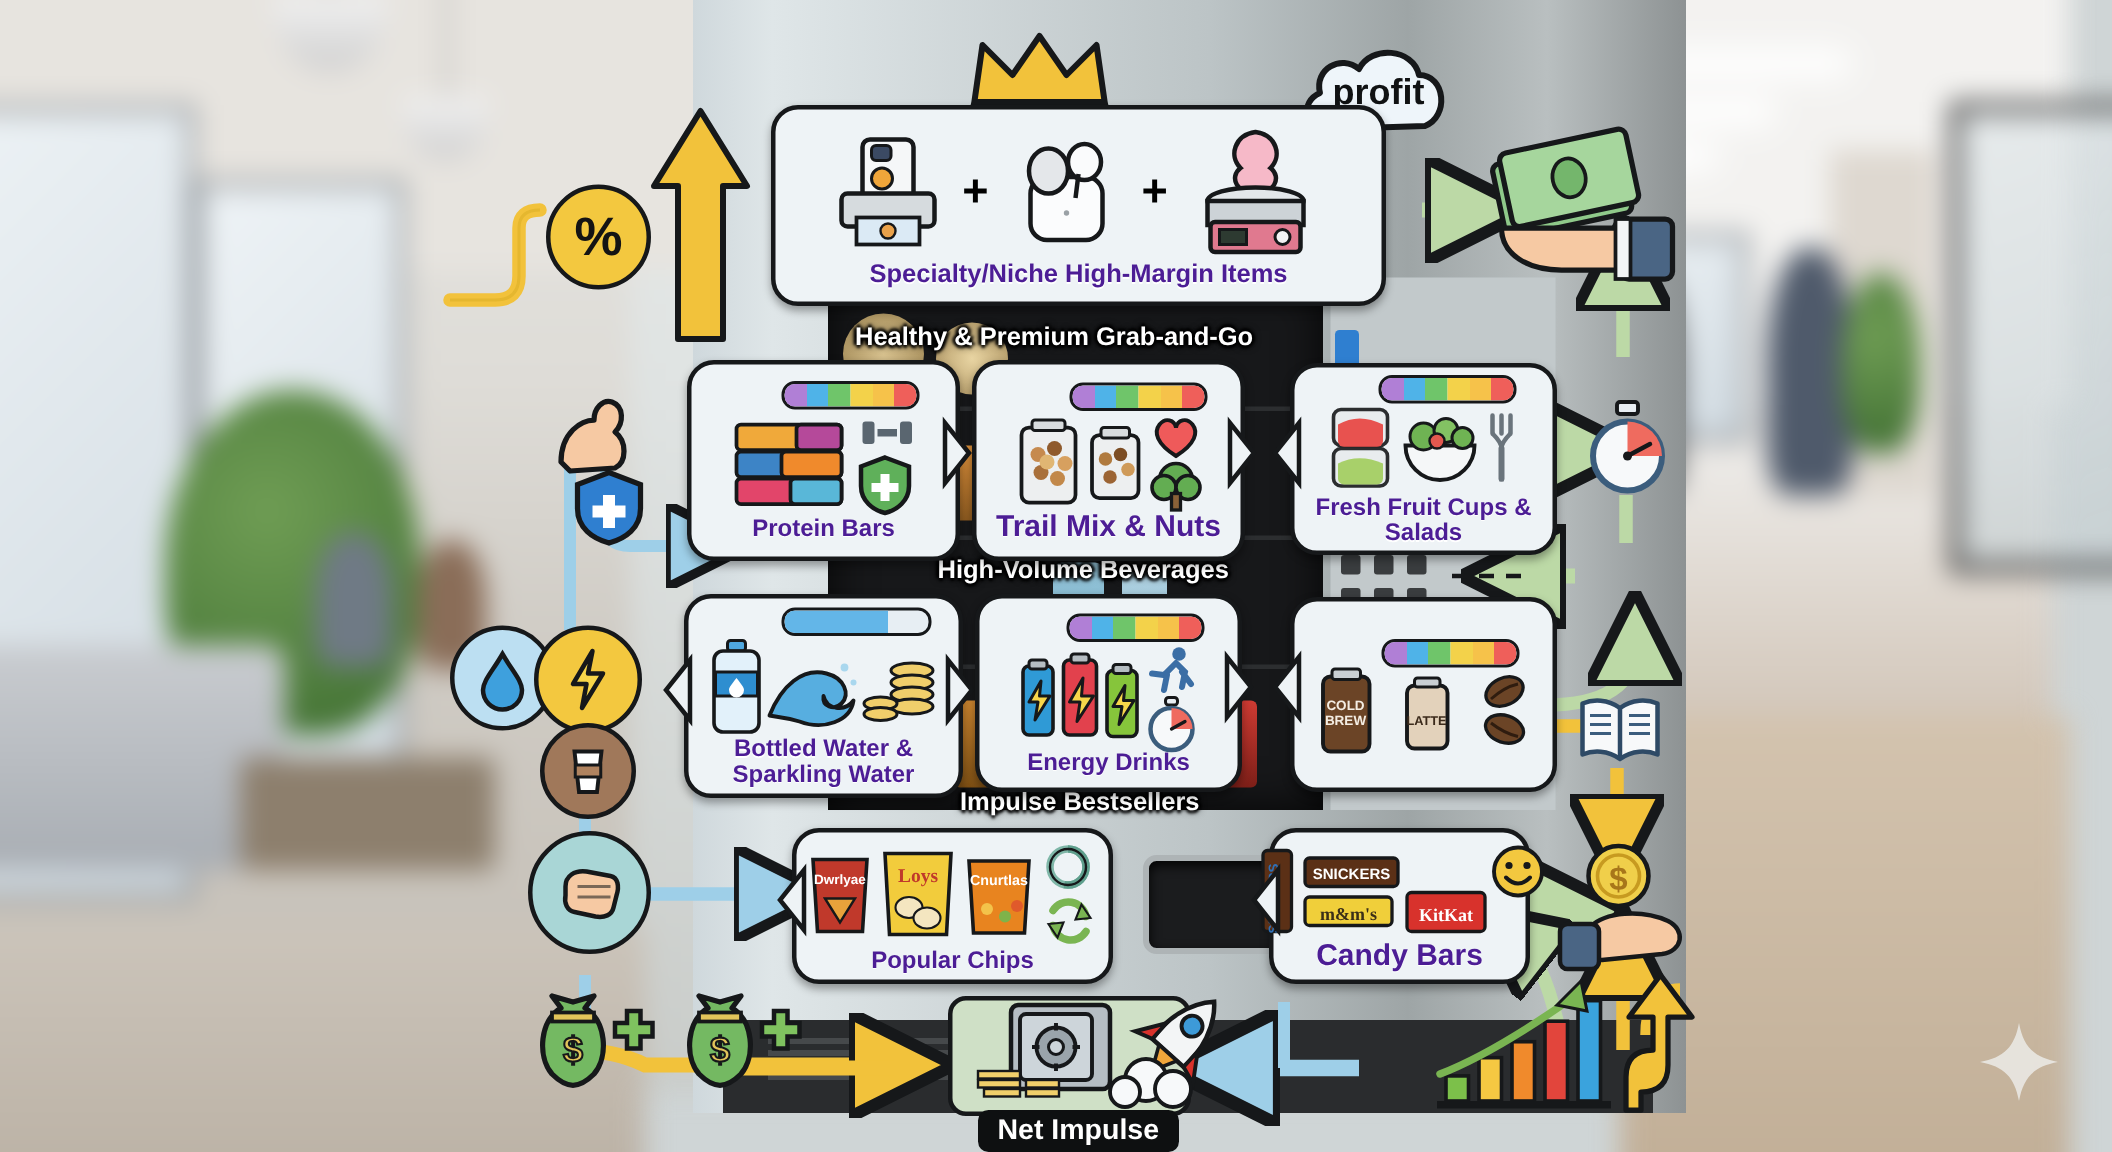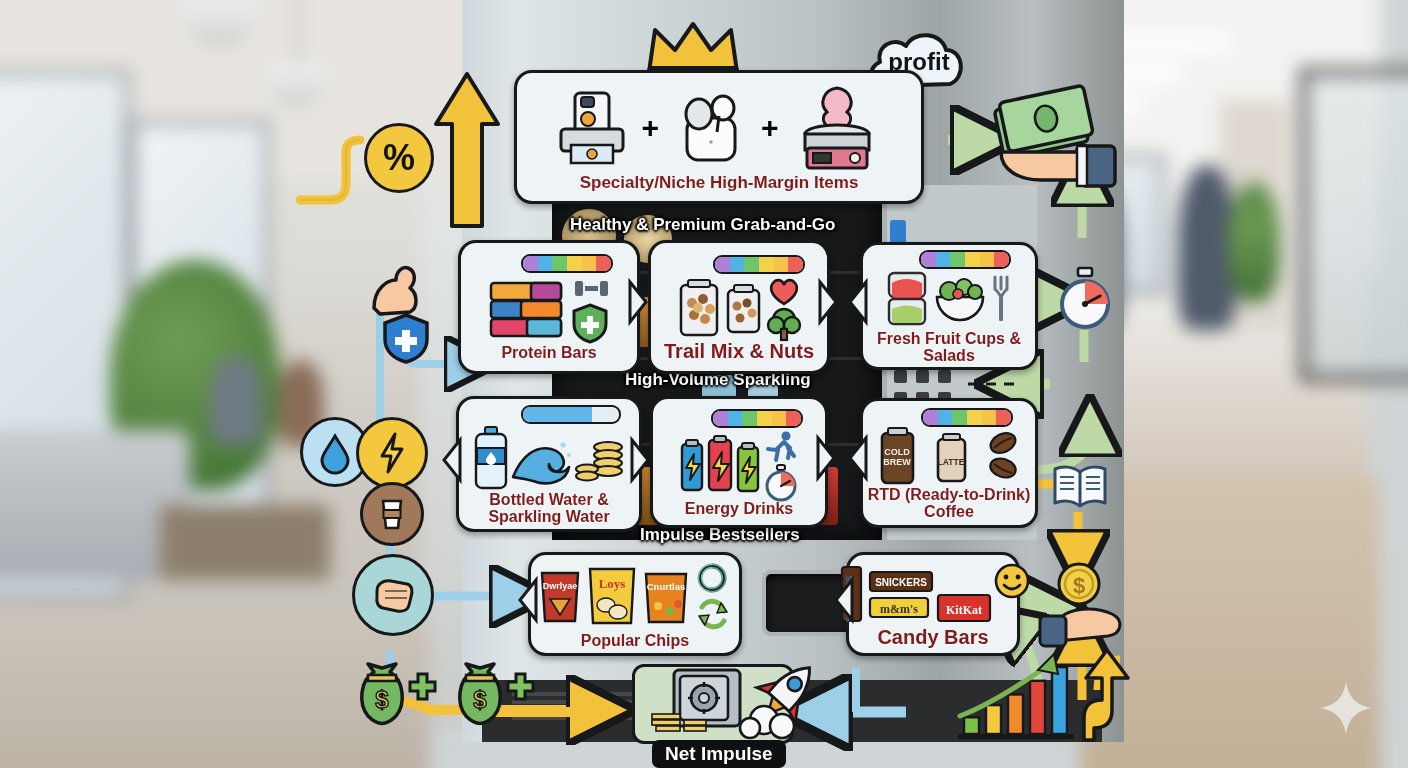--- a/index.html
+++ b/index.html
@@ -42,21 +42,21 @@
   .vm-slot{position:absolute;left:300px;top:570px;width:140px;height:58px;border-radius:9px;
     background:#1b1c1e;box-shadow:inset 0 3px 8px rgba(0,0,0,.9);border:4px solid #aeb4b6;}
   .vm-base{position:absolute;left:20px;top:680px;width:620px;height:62px;background:#2a2c2e;}
   .vm-vent{position:absolute;left:50px;top:692px;width:190px;height:4px;background:#46494b;}
 
   
   .card{position:absolute;background:#eef3f6;border:3px solid #16181a;border-radius:18px;
     box-shadow:0 3px 6px rgba(0,0,0,.35);display:flex;flex-direction:column;align-items:center;
     justify-content:center;}
   .card .row{display:flex;align-items:center;justify-content:center;gap:6px;}
-  .card .lbl{font-weight:bold;color:#7f1d1d;text-align:center;line-height:1.05;
+  .card .lbl{font-weight:bold;color:#4c1d95;text-align:center;line-height:1.05;
     text-shadow:0 1px 0 #fff;}
   .rainbow{display:flex;border:2px solid #16181a;border-radius:9px;overflow:hidden;height:15px;width:88px;}
   .rainbow i{flex:1;}
   .bluebar{border:2px solid #16181a;border-radius:9px;height:15px;width:96px;background:#e7eef3;overflow:hidden;}
   .bluebar i{display:block;height:100%;width:72%;background:#63b6e8;}
 
   .sectitle{position:absolute;font-weight:bold;color:#fff;font-size:17px;
     text-shadow:-2px 0 2px #000,2px 0 2px #000,0 -2px 2px #000,0 2px 2px #000,0 0 6px #000;white-space:nowrap;}
 
   .netprofit{position:absolute;background:#0e1011;color:#fff;font-weight:bold;font-size:19px;
@@ -300,21 +300,21 @@
         <rect x="12" y="48" width="64" height="16" fill="#cdd3d7" stroke="#16181a" stroke-width="3"></rect>
         <rect x="14" y="62" width="60" height="20" rx="3" fill="#e0798f" stroke="#16181a" stroke-width="3"></rect>
         <rect x="20" y="67" width="18" height="10" fill="#2d3a31" stroke="#16181a" stroke-width="2"></rect>
         <circle cx="62" cy="72" r="5" fill="#f2f3f4" stroke="#16181a" stroke-width="2"></circle>
       </svg>
     </div>
     <div class="lbl" style="font-size:17px;margin-top:4px;">Specialty/Niche High-Margin Items</div>
   </div>
 
   <div class="sectitle" style="left:570px;top:215px;">Healthy &amp; Premium Grab-and-Go</div>
-  <div class="sectitle" style="left:625px;top:370px;">High-Volume Sparkling</div>
+  <div class="sectitle" style="left:625px;top:370px;">High-Volume Beverages</div>
   <div class="sectitle" style="left:640px;top:525px;">Impulse Bestsellers</div>
 
   <div class="card" style="left:458px;top:240px;width:176px;height:128px;">
     <div class="rainbow" style="margin:2px 0 0 60px;align-self:flex-start;">
       <i style="background:#b07fd6"></i>
         <i style="background:#4fb3e8"></i>
         <i style="background:#6fc56a"></i>
       <i style="background:#f3d24a"></i>
         <i style="background:#f6c24a"></i>
         <i style="background:#ef5f5a"></i>
@@ -543,21 +543,20 @@
         <svg width="30" height="22">
           <ellipse cx="15" cy="11" rx="13" ry="9" transform="rotate(-25 15 11)" fill="#6b4426" stroke="#16181a" stroke-width="2.2"></ellipse>
           <path d="M6,16 Q15,8 24,6" stroke="#2f1c0f" stroke-width="2" fill="none"></path>
         </svg>
         <svg width="30" height="22">
           <ellipse cx="15" cy="11" rx="13" ry="9" transform="rotate(18 15 11)" fill="#6b4426" stroke="#16181a" stroke-width="2.2"></ellipse>
           <path d="M6,7 Q15,14 24,16" stroke="#2f1c0f" stroke-width="2" fill="none"></path>
         </svg>
       </div>
     </div>
-    <div class="lbl" style="font-size:16px;margin-top:2px;">RTD (Ready-to-Drink) Coffee</div>
   </div>
   <svg class="nub" style="left:846px;top:438px;width:20px;height:40px;">
     <path d="M20,0 L4,20 L20,40 Z" fill="#eef3f6" stroke="#16181a" stroke-width="3"></path>
   </svg>
 
   <div class="card" style="left:528px;top:552px;width:208px;height:98px;">
     <div class="row" style="margin-top:2px;gap:4px;">
       <svg width="44" height="58">
         <path d="M4,6 h36 l-3,48 h-30 z" fill="#c0392b" stroke="#16181a" stroke-width="2.4"></path>
         <text x="22" y="22" font-size="9" font-weight="bold" fill="#fff" text-anchor="middle" font-family="Liberation Sans, sans-serif">Dwrlyae</text>

